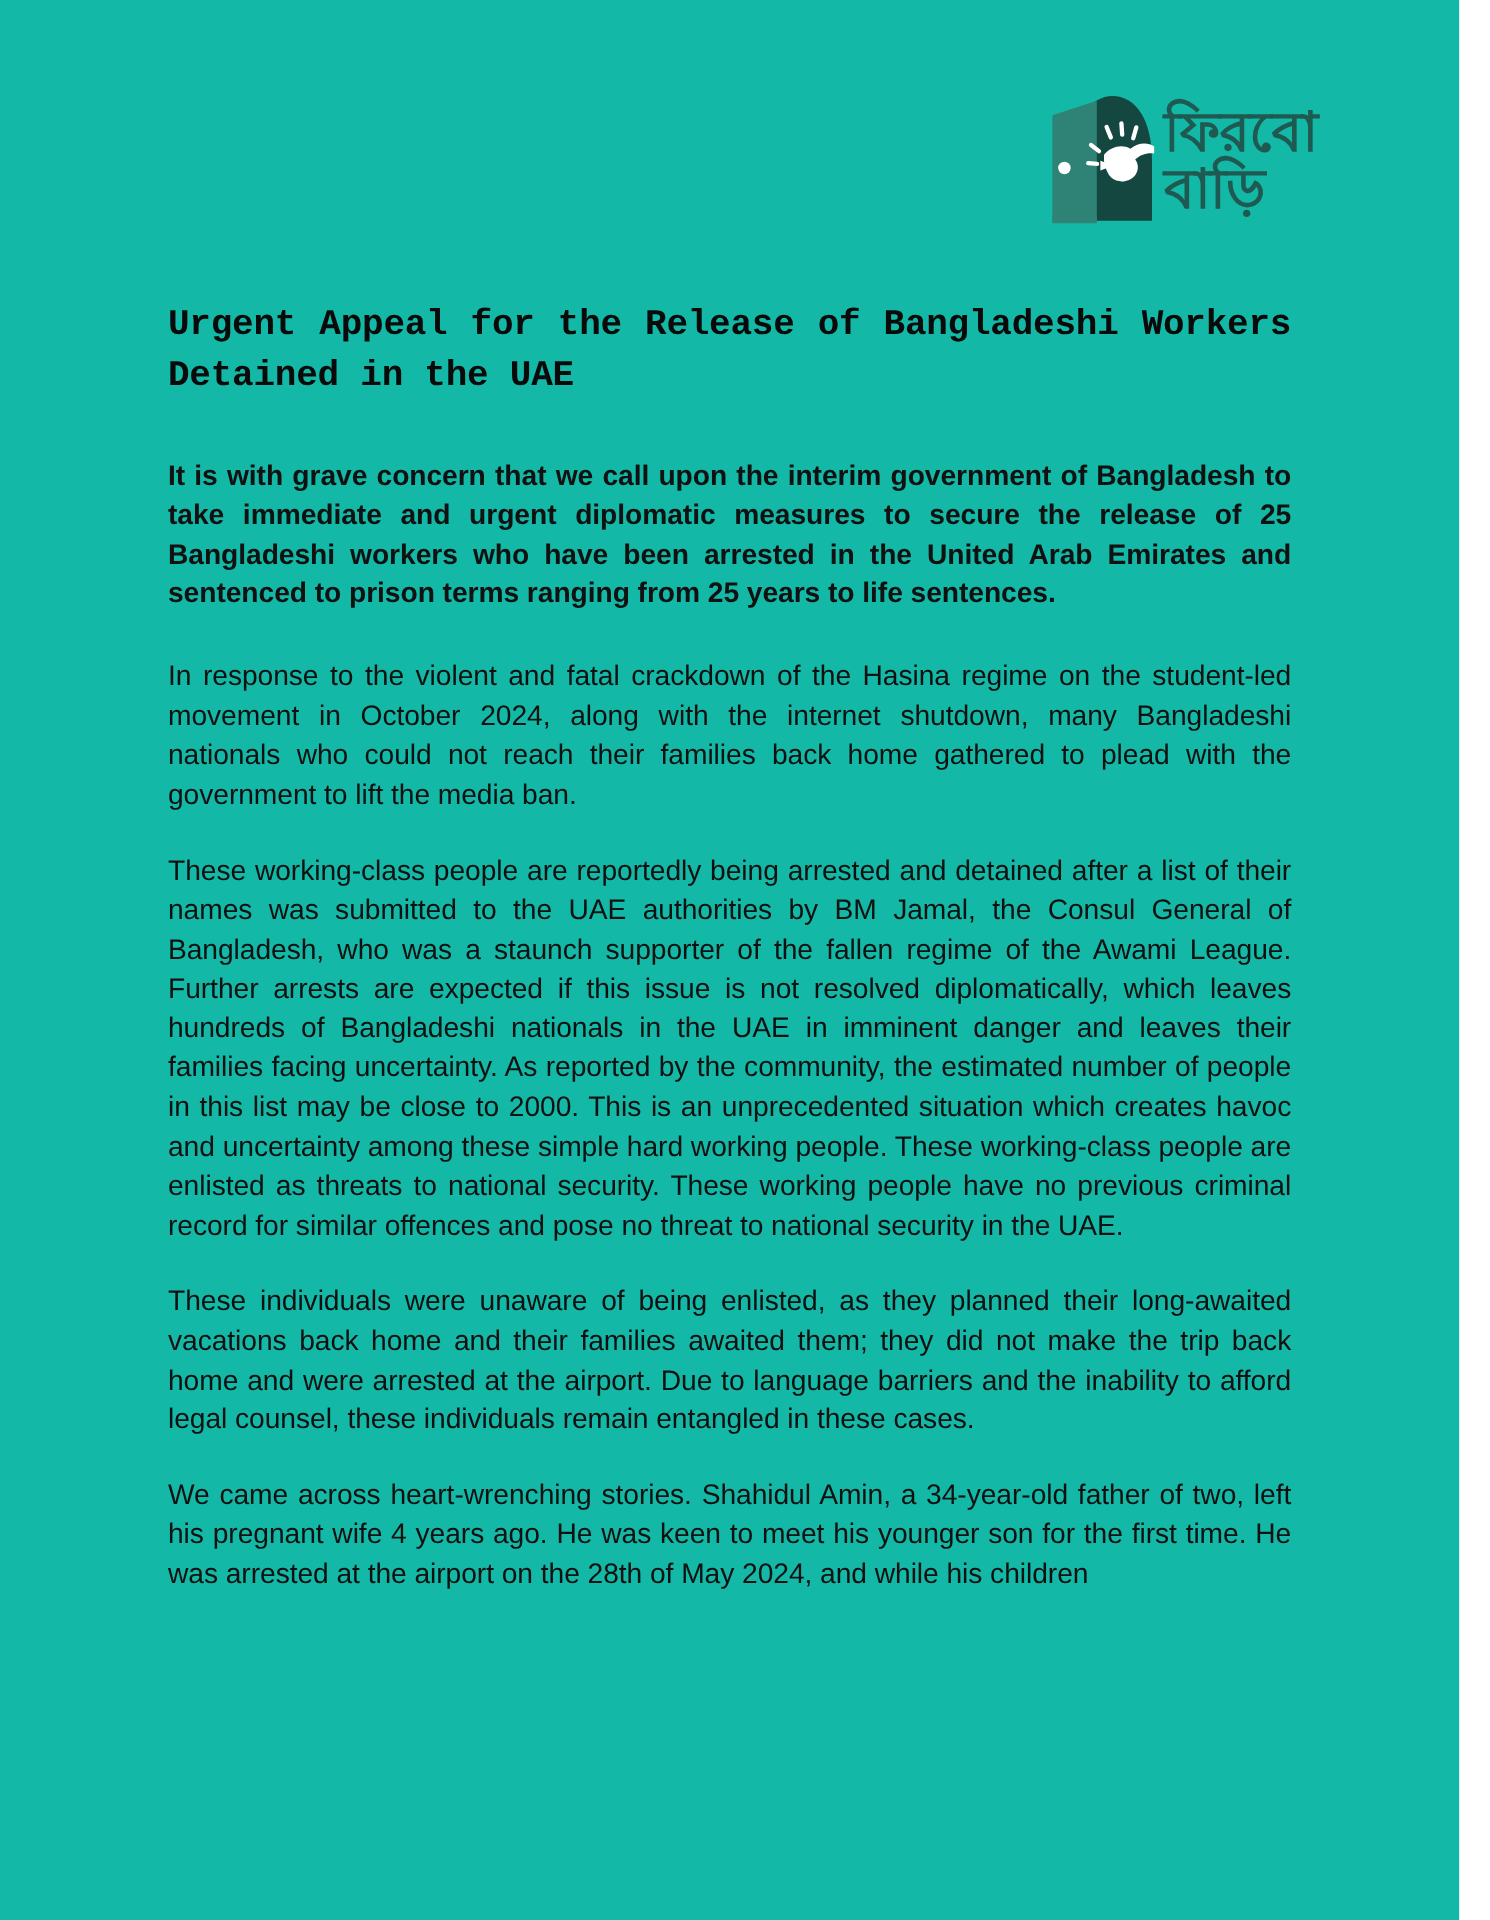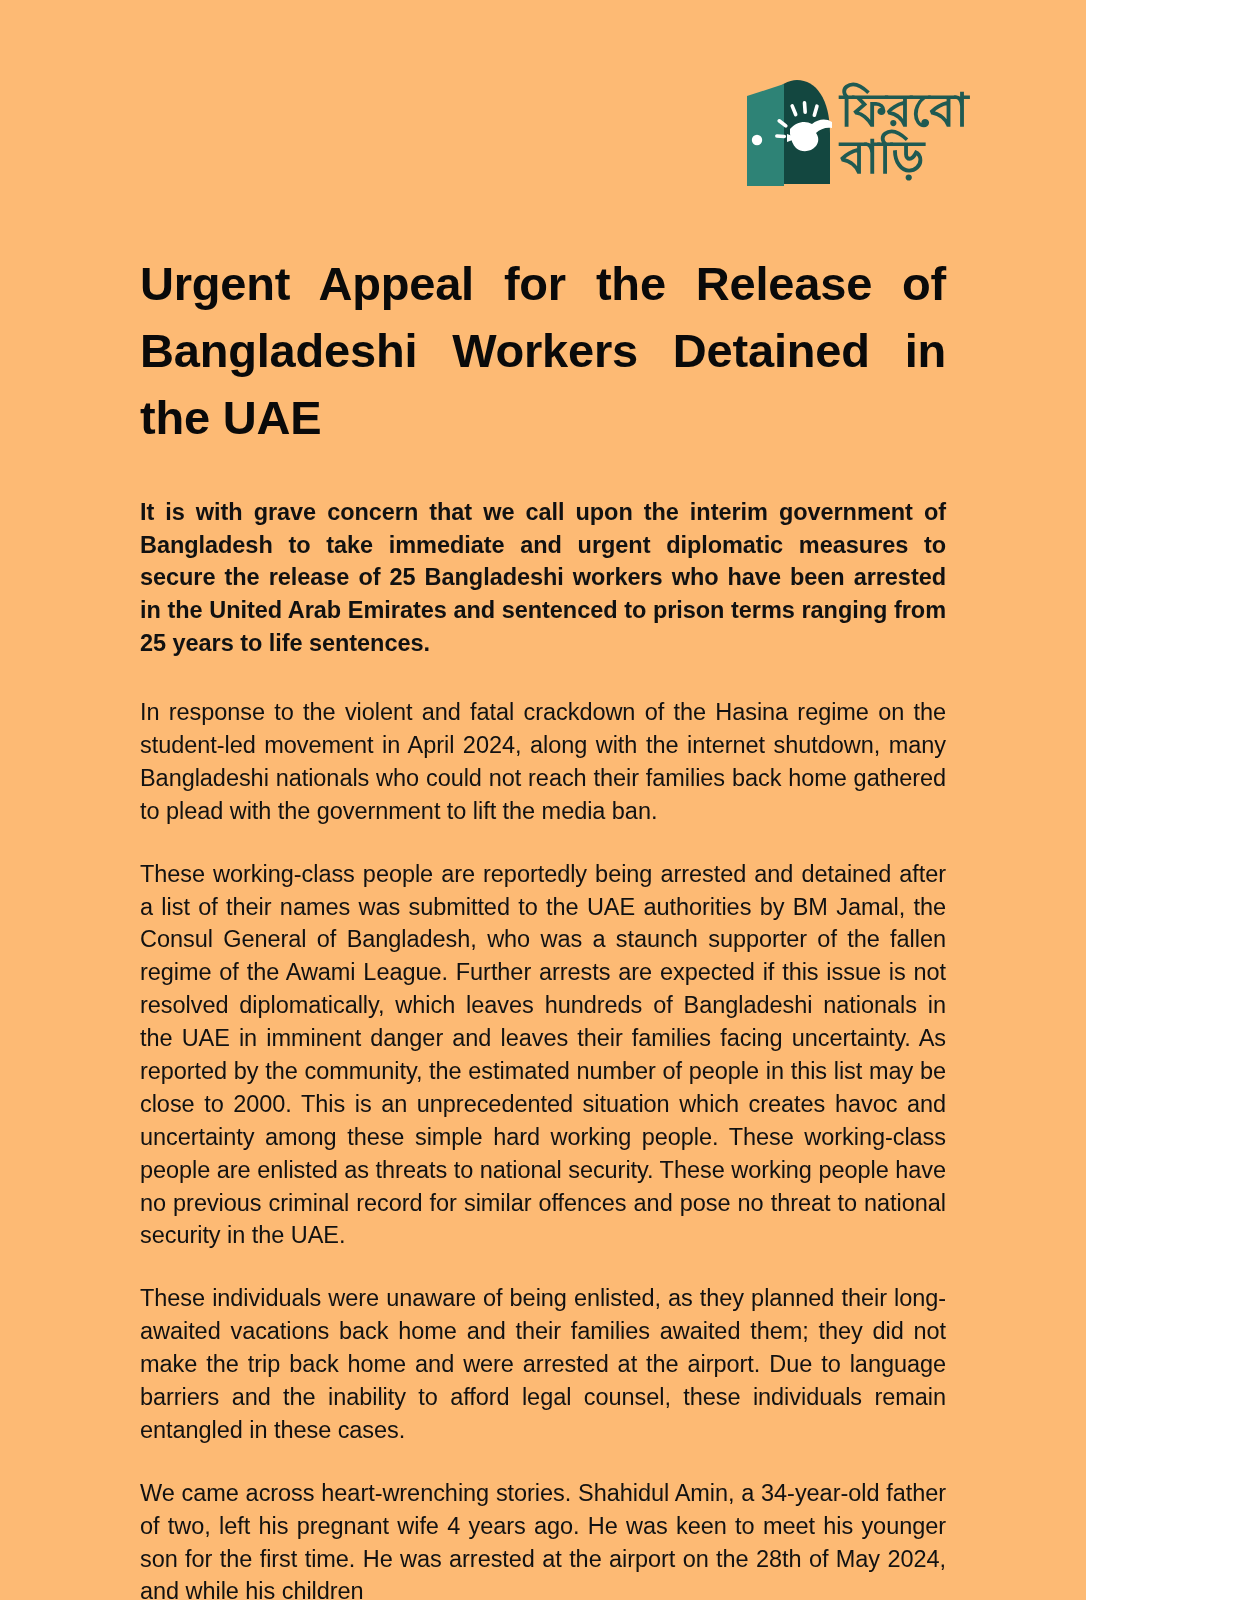--- a/index.html
+++ b/index.html
@@ -9,23 +9,23 @@
   }
   body {
     width: 1242px;
     height: 1600px;
     font-family: "Liberation Sans", sans-serif;
     color: #0a0a0a;
     overflow: hidden;
   }
   .page {
     position: relative;
-    width: 1086px;
+    width: 1216px;
     height: 1600px;
-    background: #fdba74;
+    background: #14b8a6;
     box-sizing: border-box;
   }
 
   
   .header {
     position: absolute;
     top: 0;
     left: 0;
     right: 0;
     height: 240px;
@@ -65,27 +65,28 @@
 
   
   .doc {
     position: absolute;
     left: 140px;
     right: 140px;
     top: 250px;
   }
   h1.title {
     margin: 0 0 44px 0;
-    font-size: 47px;
+    font-size: 30px;
     line-height: 1.43;
     font-weight: 700;
     text-align: justify;
     text-align-last: left;
     color: #0a0a0a;
     letter-spacing: -0.2px;
+    font-family: Liberation Mono, monospace;
   }
   p.para {
     margin: 0 0 30px 0;
     font-size: 23.5px;
     line-height: 1.40;
     text-align: justify;
     text-align-last: left;
     color: #111111;
     letter-spacing: -0.05px;
   }
@@ -134,20 +135,20 @@
 
     </div>
   </div>
 
   <div class="doc">
 
     <h1 class="title">Urgent Appeal for the Release of Bangladeshi Workers Detained in the UAE</h1>
 
     <p class="para lead">It is with grave concern that we call upon the interim government of Bangladesh to take immediate and urgent diplomatic measures to secure the release of 25 Bangladeshi workers who have been arrested in the United Arab Emirates and sentenced to prison terms ranging from 25 years to life sentences.</p>
 
-    <p class="para">In response to the violent and fatal crackdown of the Hasina regime on the student-led movement in April 2024, along with the internet shutdown, many Bangladeshi nationals who could not reach their families back home gathered to plead with the government to lift the media ban.</p>
+    <p class="para">In response to the violent and fatal crackdown of the Hasina regime on the student-led movement in October 2024, along with the internet shutdown, many Bangladeshi nationals who could not reach their families back home gathered to plead with the government to lift the media ban.</p>
     <p class="para">These working-class people are reportedly being arrested and detained after a list of their names was submitted to the UAE authorities by BM Jamal, the Consul General of Bangladesh,  who was a staunch supporter of the fallen regime of the Awami League. Further arrests are expected if this issue is not resolved diplomatically, which leaves hundreds of Bangladeshi nationals in the UAE in imminent danger and leaves their families facing uncertainty. As reported by the community, the estimated number of people in this list may be close to 2000. This is an unprecedented situation which creates havoc and uncertainty among these simple hard working people. These working-class people are enlisted as threats to national security. These working people have no previous criminal record for similar offences and pose no threat to national security in the UAE.</p>
     <p class="para">These individuals were unaware of being enlisted, as they planned their long-awaited vacations back home and their families awaited them; they did not make the trip back home and were arrested at the airport. Due to language barriers and the inability to afford legal counsel, these individuals remain entangled in these cases.</p>
     <p class="para">We came across heart-wrenching stories. Shahidul Amin, a 34-year-old father of two, left his pregnant wife 4 years ago. He was keen to meet his younger son for the first time. He was arrested at the airport on the 28th of May 2024, and while his children</p>
 
   </div>
 
 </div>
 
 </body></html>

